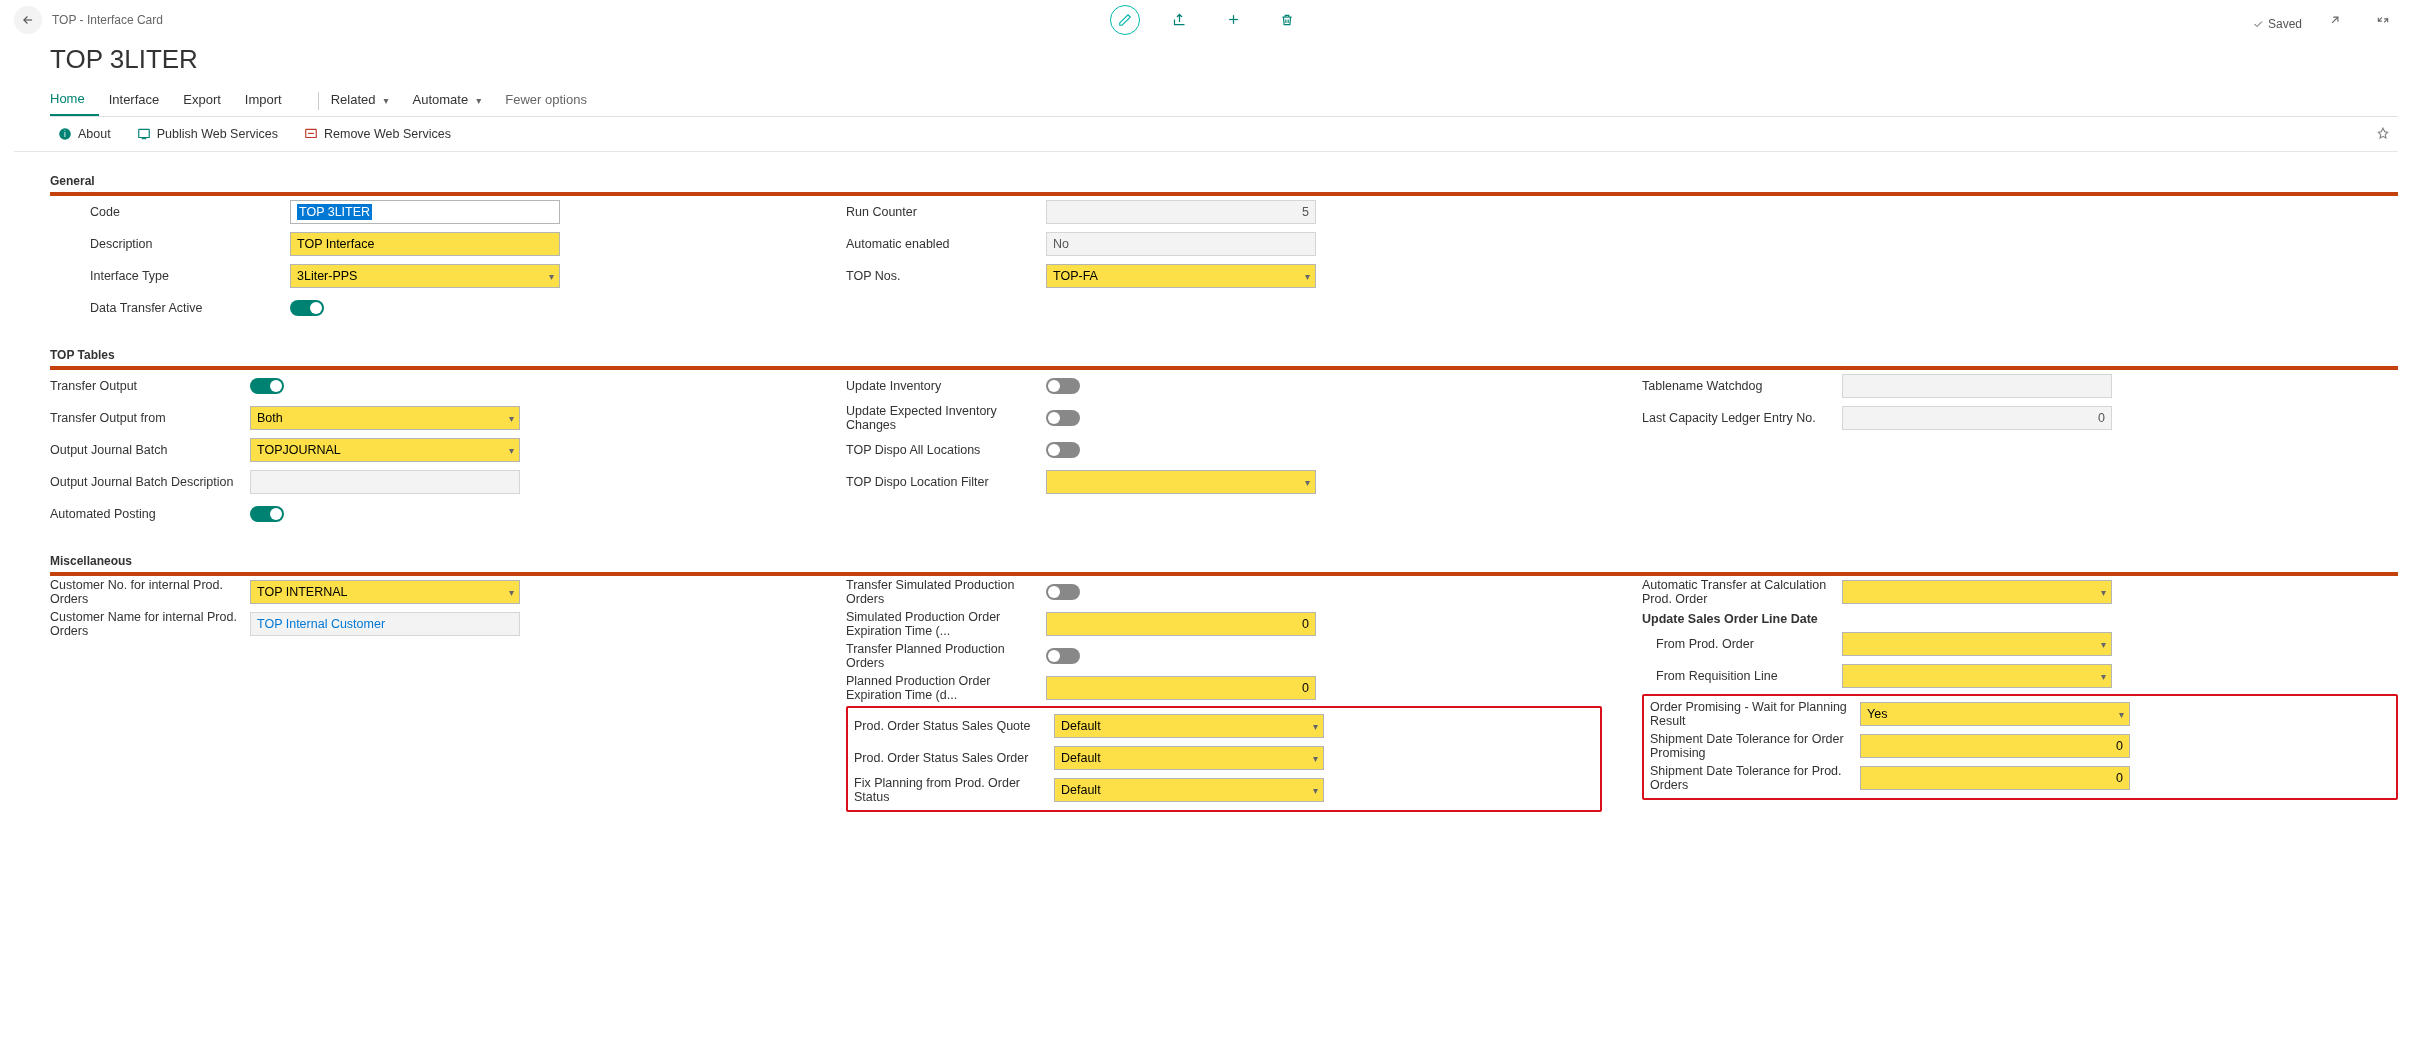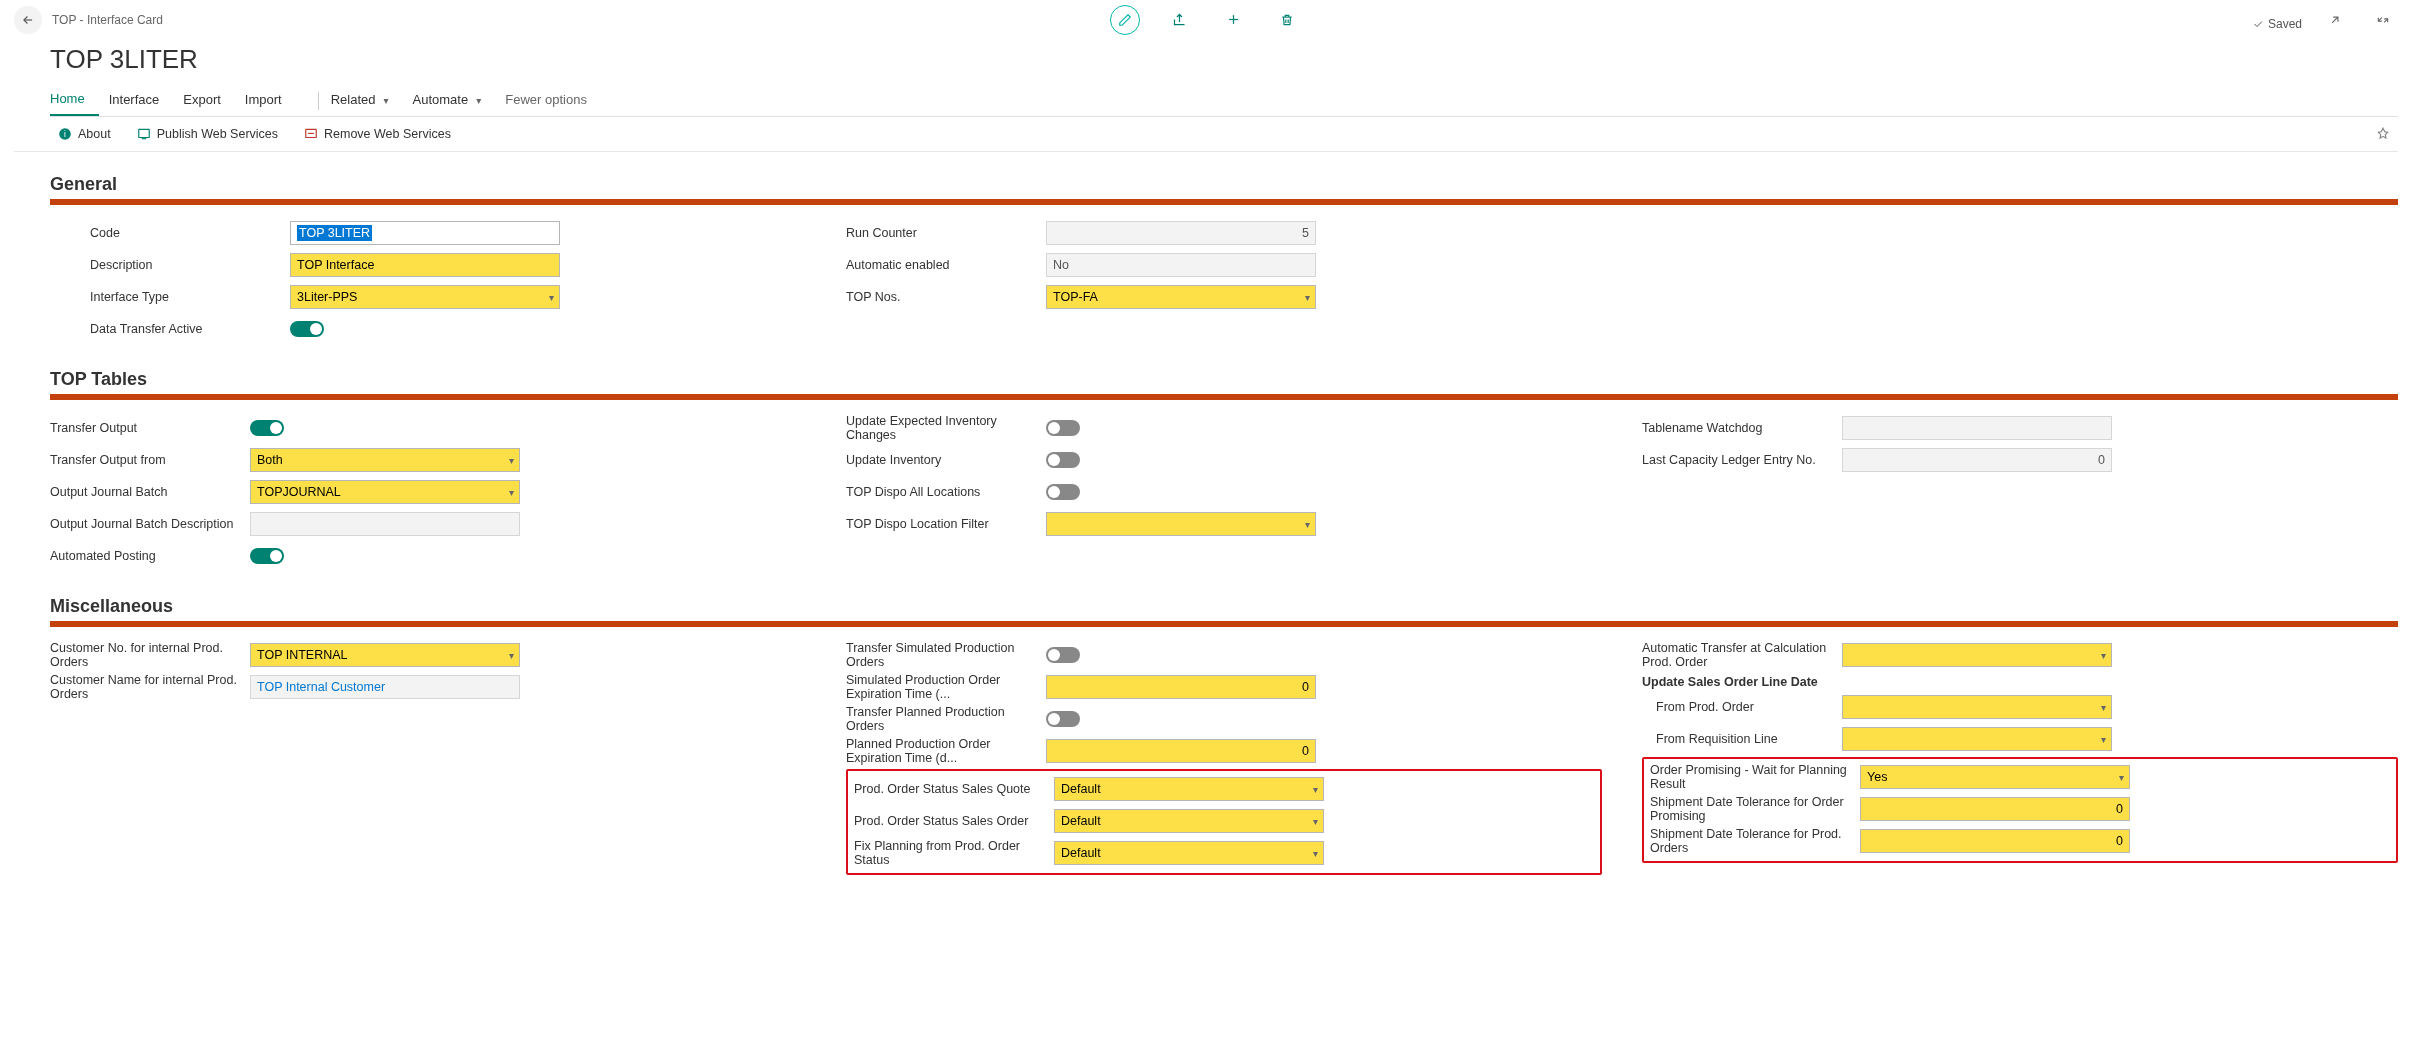--- a/index.html
+++ b/index.html
@@ -55,22 +55,22 @@
     display: flex; align-items: center; gap: 26px;
     padding: 10px 0 10px 44px; border-bottom: 1px solid #e6e6e6;
     position: relative;
   }
   .sub-toolbar .action { display: flex; align-items: center; gap: 6px; font-size: 12.5px; cursor: pointer; }
   .sub-toolbar .pin { position: absolute; right: 8px; color: #888; cursor: pointer; }
 
   
   .section { margin: 22px 0 8px 36px; }
   .section-title {
-    font-size: 18px; font-weight: 600; color: #333;
-    border-bottom: 6px solid #c2410c; padding-bottom: 4px; margin-bottom: 14px;
+    font-size: 12px; font-weight: 600; color: #333;
+    border-bottom: 4px solid #c2410c; padding-bottom: 4px; margin-bottom: 2px;
   }
   .fasttab-cols { display: flex; gap: 40px; }
   .col { flex: 1; min-width: 0; }
   .field-row {
     display: flex; align-items: center; height: 28px; margin-bottom: 4px;
   }
   .field-label { width: 200px; font-size: 12.5px; color: #333; }
   .field-label.sub { padding-left: 14px; }
   .subheader-row { font-weight: 600; font-size: 12.5px; margin: 6px 0 4px 0; }
 
@@ -336,27 +336,27 @@
         <div class="field-row">
           <div class="field-label">Automated Posting</div>
           <div class="toggle on">
               <div class="knob"></div>
             </div>
         </div>
       </div>
 
       <div class="col col-tables">
         <div class="field-row">
+          <div class="field-label">Update Inventory</div>
+          <div class="toggle off">
+              <div class="knob"></div>
+            </div>
+        </div>
+        <div class="field-row">
           <div class="field-label">Update Expected Inventory Changes</div>
-          <div class="toggle off">
-              <div class="knob"></div>
-            </div>
-        </div>
-        <div class="field-row">
-          <div class="field-label">Update Inventory</div>
           <div class="toggle off">
               <div class="knob"></div>
             </div>
         </div>
         <div class="field-row">
           <div class="field-label">TOP Dispo All Locations</div>
           <div class="toggle off">
               <div class="knob"></div>
             </div>
         </div>

